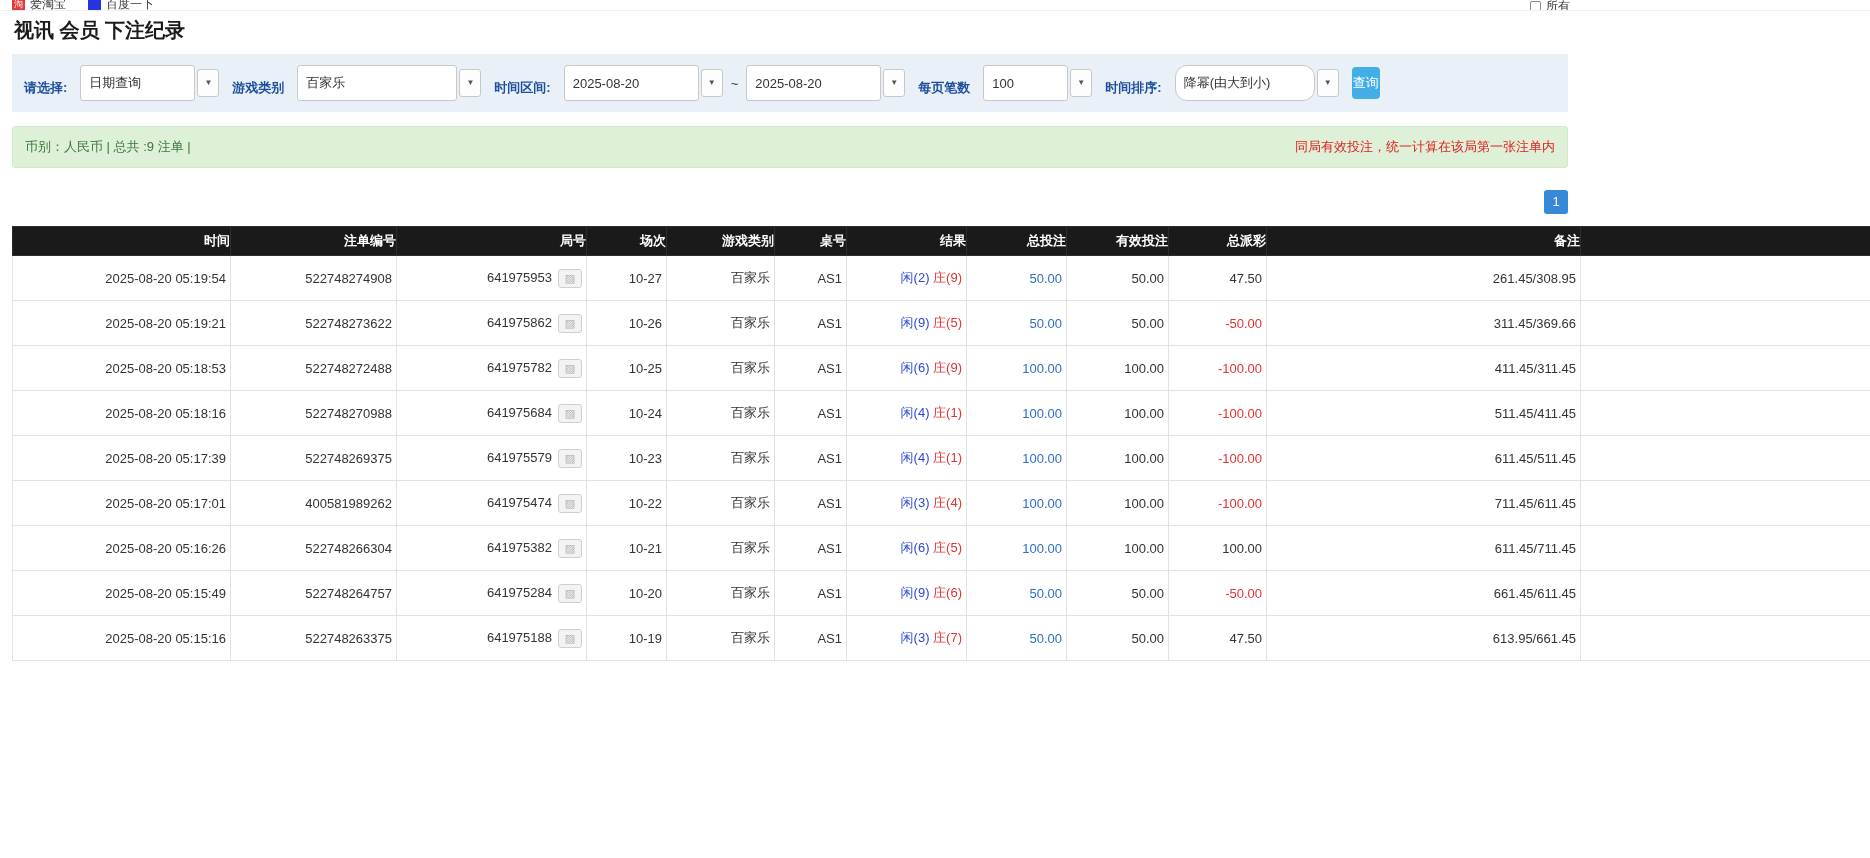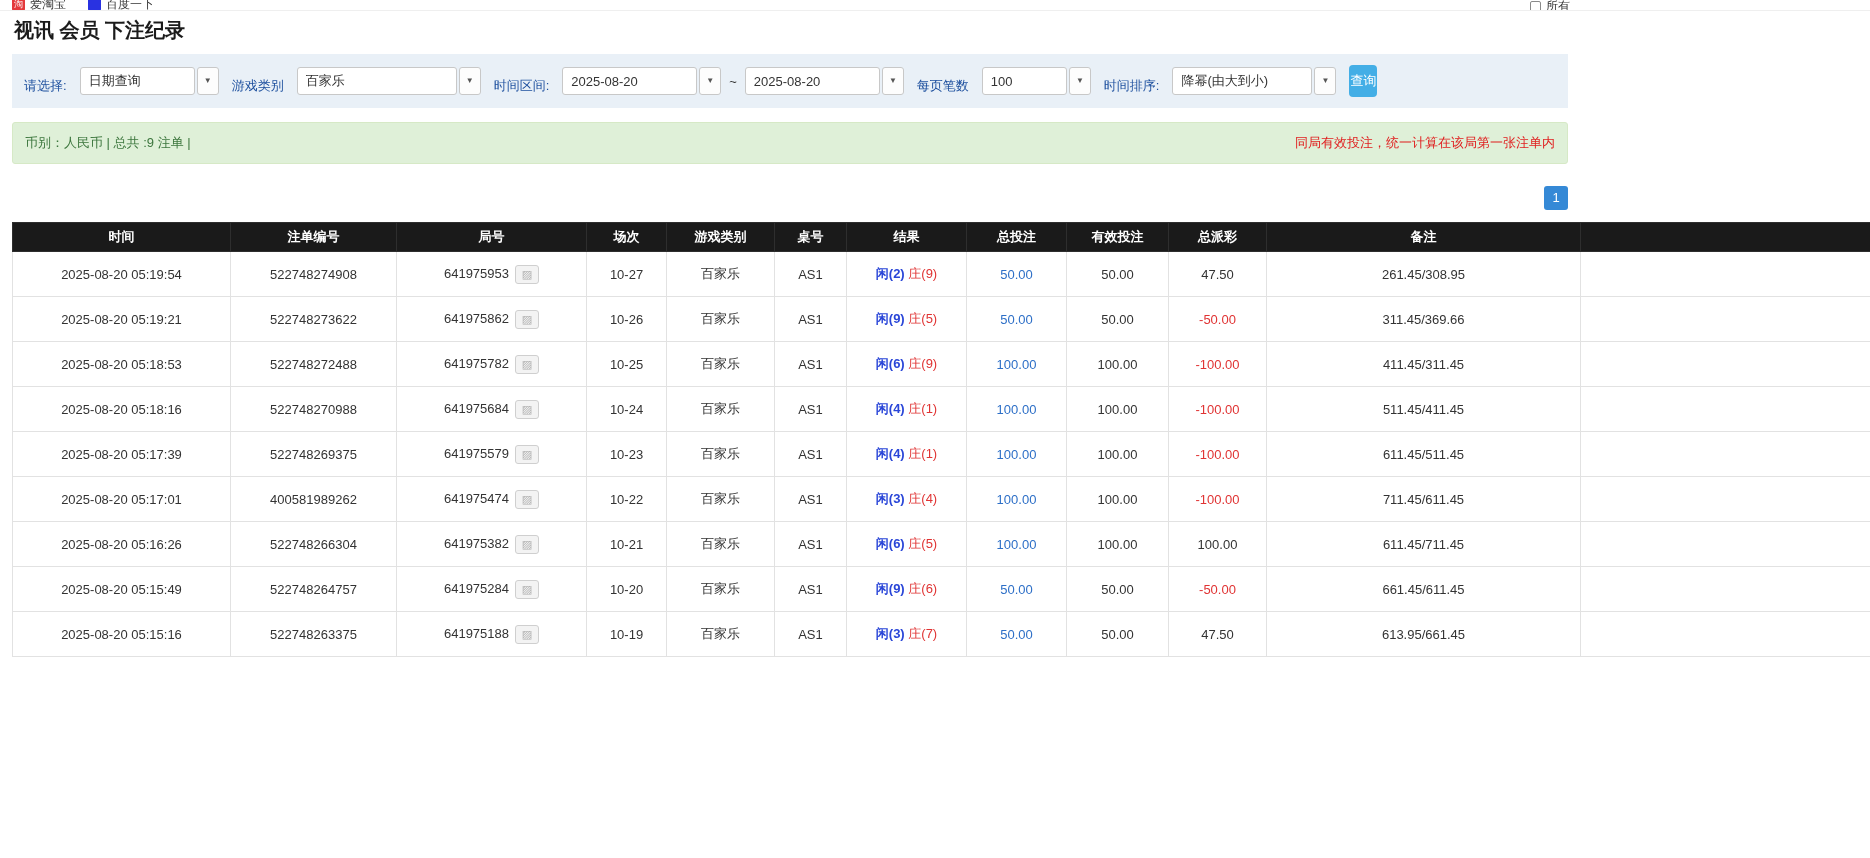--- a/index.html
+++ b/index.html
@@ -15,43 +15,43 @@
   .bm-ico { width:13px; height:13px; border-radius:2px; display:inline-flex; align-items:center; justify-content:center; color:#fff; font-size:9px; line-height:1; flex:0 0 auto; }
   .bm-ico.taobao { background:#e4393c; }
   .bm-ico.baidu { background:#2932e1; }
   .bm-right { position:absolute; top:-2px; right:300px; display:flex; align-items:center; gap:5px; font-size:12px; color:#333; cursor:pointer; }
   .bm-folder { width:11px; height:11px; border:1px solid #8a8a8a; border-radius:2px; background:#fff; }
 
   .page-title { font-size:20px; font-weight:600; color:#1b1b1b; margin:6px 0 0 14px; }
 
   
   .filter-bar { display:flex; align-items:center; gap:13px; width:1556px; margin:10px 0 0 12px; background:#e9f0f7; padding:11px 12px; }
-  .f-label { color:#1d4f9e; font-weight:normal; font-size:13px; white-space:nowrap;margin-top:10px; }
+  .f-label { color:#1d4f9e; font-weight:bold; font-size:13px; white-space:nowrap;margin-top:10px; }
   .combo { display:inline-flex; align-items:center; gap:2px; flex:0 0 auto; }
-  .combo-input { height:28px; border:1px solid #c8c8c8; border-radius:3px; background:#fff; font-size:13px; color:#333; padding:0 8px; font-family:inherit; }
+  .combo-input { height:36px; border:1px solid #c8c8c8; border-radius:3px; background:#fff; font-size:13px; color:#333; padding:0 8px; font-family:inherit; }
   .combo-btn { width:22px; height:28px; border:1px solid #c8c8c8; border-radius:3px; background:#fdfdfd; display:inline-flex; align-items:center; justify-content:center; cursor:pointer; }
   .caret { font-size:8px; color:#555; line-height:1; }
-  .w-select { width:115px; } .w-game { width:160px; } .w-date { width:135px; } .w-size { width:85px; } .w-sort { width:140px; }
+  .w-select { width:115px; } .w-game { width:160px; } .w-date { width:135px; } .w-size { width:85px; } .w-sort { width:140px;border-radius:12px; }
   .tilde { font-size:13px; color:#333; margin:0 -5px; }
   .search-btn { background:var(--search-button-blue,#43aee6); color:#fff; border:none; border-radius:4px; font-size:13px; padding:7px 1px; cursor:pointer; font-family:inherit; }
 
   
   .summary-bar { display:flex; align-items:center; justify-content:space-between; width:1556px; margin:14px 0 8px 12px; background:var(--success-bg,#dff0d8); border:1px solid #d6e9c6; border-radius:3px; padding:11px 12px; font-size:13px; }
   .summary-left { color:#3c763d; }
   .summary-right { color:var(--notice-red,#e02020); }
 
   
   .pagination { width:1556px; margin:22px 0 0 12px; text-align:right; }
   .page-btn { display:inline-block; min-width:24px; height:24px; line-height:24px; text-align:center; background:var(--accent-blue,#3589d6); color:#fff; font-size:13px; border-radius:3px; cursor:pointer; }
 
   
-  .bet-table { width:1858px; margin:12px 12px 0 12px; border-collapse:collapse; table-layout:fixed; font-size:13px; text-align:center; }
+  .bet-table { width:1858px; margin:12px 12px 0 12px; border-collapse:collapse; table-layout:fixed; font-size:13px; text-align:right; }
   .bet-table th { background:var(--header-bg,#1a1a1a); color:#fff; font-weight:bold; height:29px; border:1px solid #2e2e2e; padding:0; }
   .bet-table td { border:1px solid #e2e2e2; height:45px; color:#333; padding:0 4px; overflow:hidden; white-space:nowrap; }
-  .res-player { color:var(--player-blue,#2a46d8);font-weight:bold; }
+  .res-player { color:var(--player-blue,#2a46d8); }
   .res-banker { color:var(--banker-red,#e03333); }
   .bet-link { color:var(--link-blue,#2d6fc7); cursor:pointer; }
   td.neg { color:var(--negative-red,#e03333); }
   .round-icon { display:inline-flex; align-items:center; justify-content:center; width:24px; height:19px; border:1px solid #cfcfcf; border-radius:3px; background:#f3f3f3; margin-left:6px; vertical-align:middle; cursor:pointer; }
   .round-icon-glyph { color:#b0b0b0; font-size:11px; line-height:1; }
   .foot-row td { background:var(--footer-bg,#9e9e9e); color:#fff; height:31px; border:1px solid #b3b3b3; font-weight:bold; }
   .foot-row td.neg { color:var(--negative-red,#dd2222); }
 </style>
 </head>
 <body>

